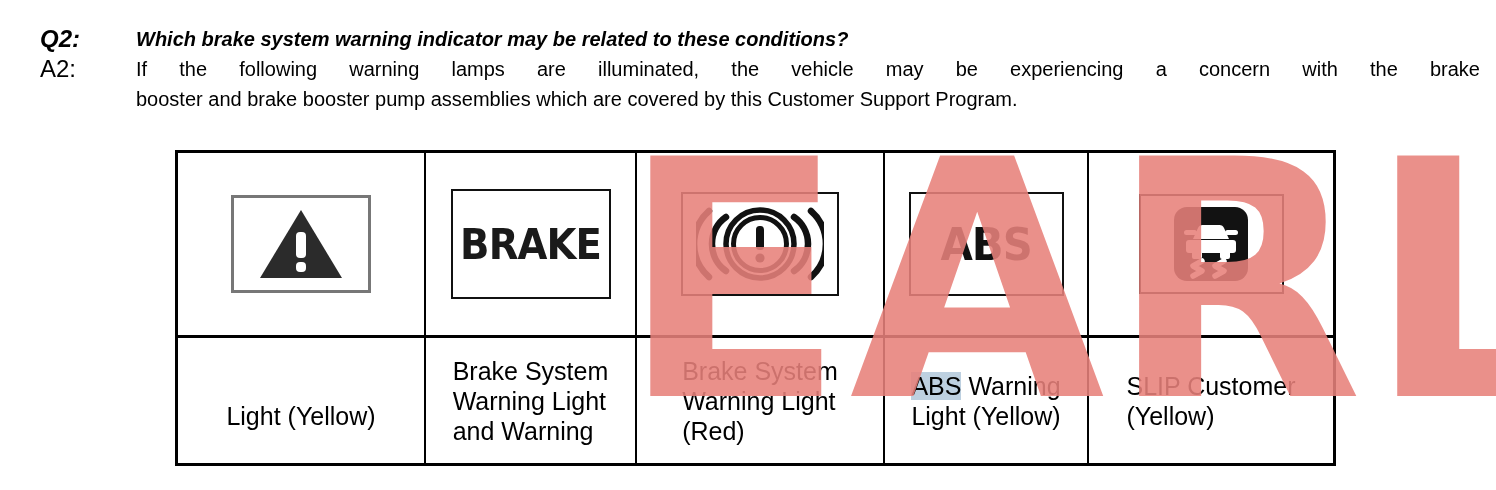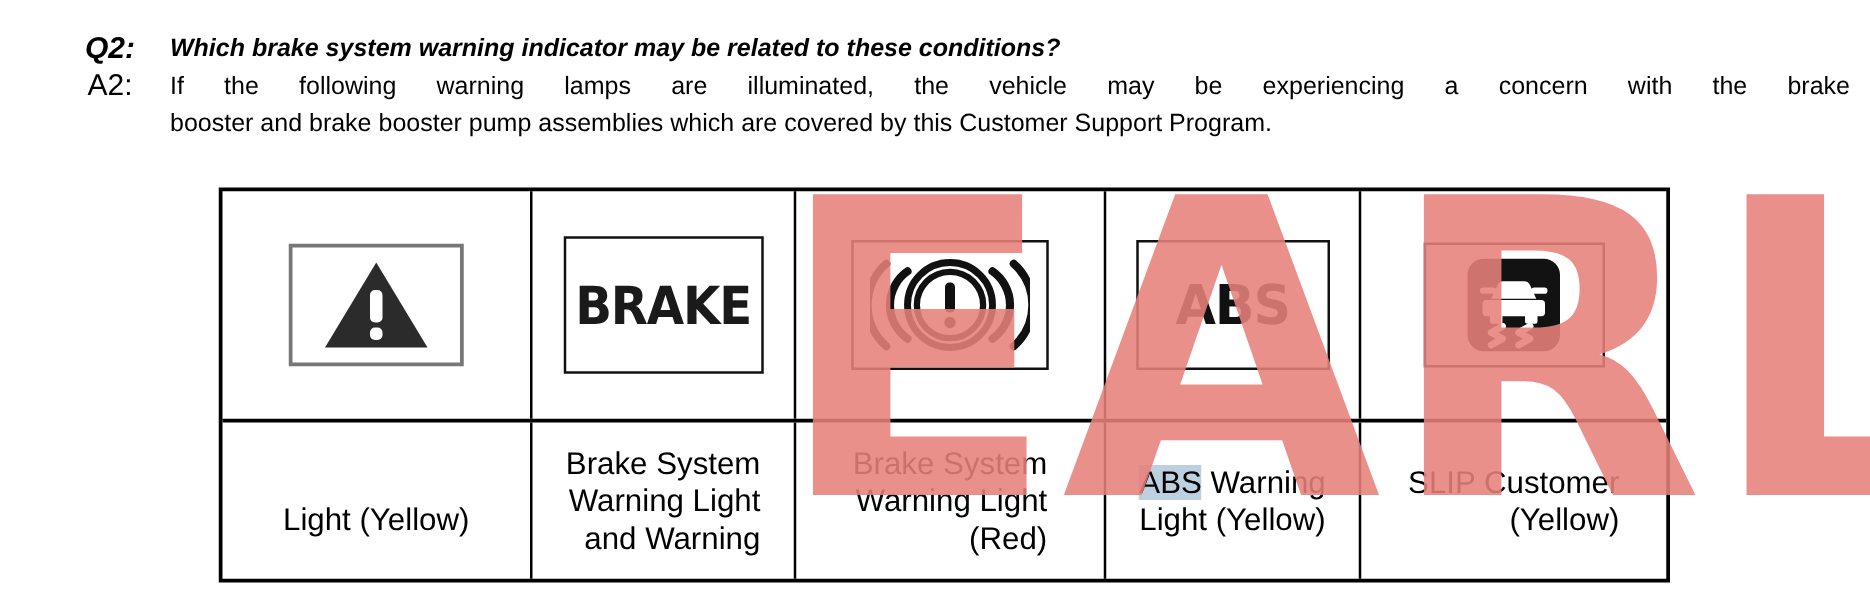--- a/index.html
+++ b/index.html
@@ -50,21 +50,20 @@
   }
   .qa-row {
     display: flex;
     align-items: flex-start;
   }
   .qa-tag {
     width: 96px;
     flex: 0 0 96px;
     font-size: 24px;
     line-height: 30px;
-    text-align: center;
   }
   .qa-tag.q {
     font-weight: bold;
     font-style: italic;
   }
   .qa-text {
     flex: 1 1 auto;
     font-size: 20px;
     line-height: 30px;
   }
@@ -107,21 +106,21 @@
   }
   .trow.icons { height: 182px; }
   .trow.caps  { flex: 1 1 auto; border-top: 3px solid #000; }
 
   .tcell {
     box-sizing: border-box;
     border-right: 2px solid #000;
     display: flex;
     align-items: center;
     justify-content: center;
-    text-align: right;
+    text-align: left;
     position: relative;
   }
   .tcell:last-child { border-right: none; }
 
   .c0 { width: 248px; }
   .c1 { width: 211px; }
   .c2 { width: 248px; }
   .c3 { width: 204px; }
   .c4 { flex: 1 1 auto; }
 

